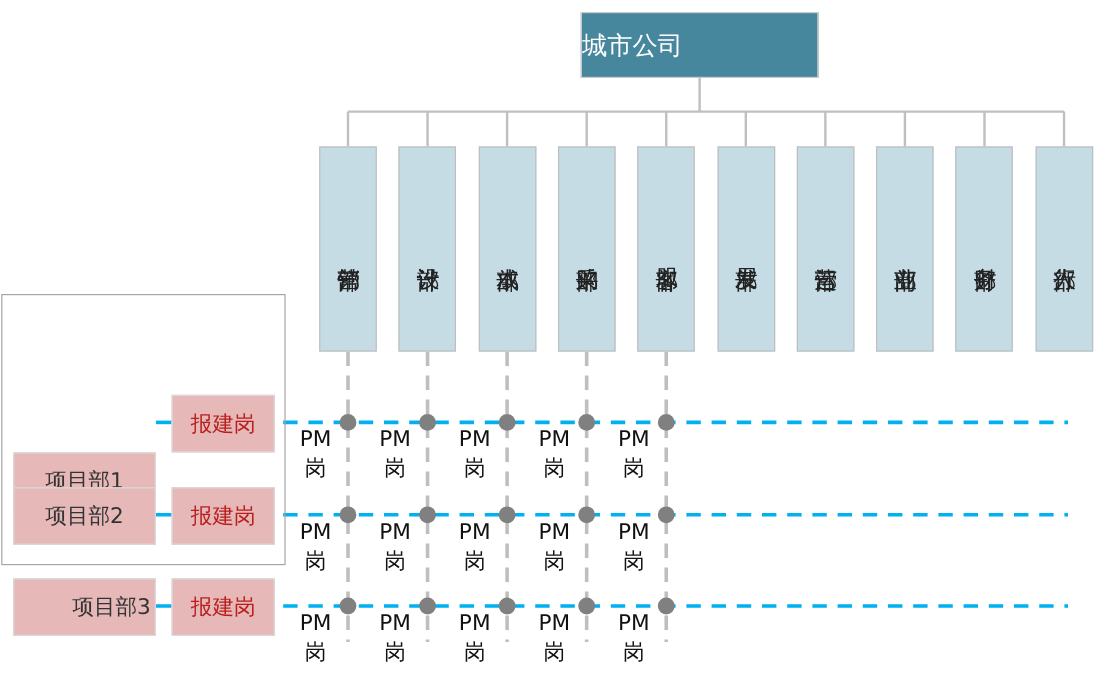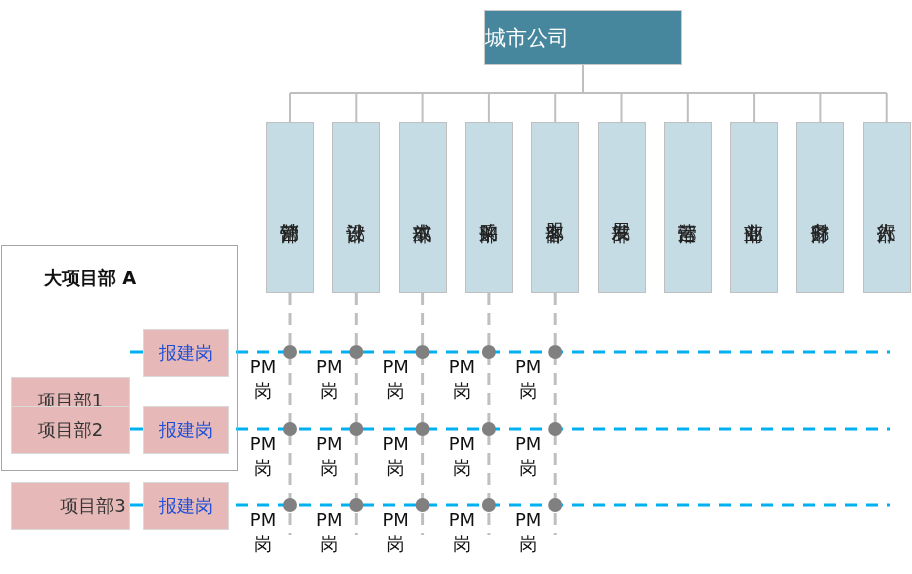--- a/index.html
+++ b/index.html
@@ -12,21 +12,21 @@
               display: flex; align-items: center; justify-content: flex-start; }
   .dept { top: 122px; width: 48px; height: 171px; background: #c6dce5; border: 1.5px solid #bfbfbf;
           box-sizing: border-box; display: flex; align-items: center; justify-content: center;
           font-size: 19px; color: #222; }
   .dept span { writing-mode: vertical-rl; text-orientation: upright; letter-spacing: 0px; line-height: 1; }
   .big-box { left: 1px; top: 245px; width: 237px; height: 226px; border: 1.5px solid #a6a6a6; box-sizing: border-box; }
   .big-title { left: 44px; top: 266px; font-size: 18px; color: #111; font-weight: bold; }
   .proj { width: 119px; height: 48px; background: #e6b9b8; border: 1.5px solid #d9d9d9; box-sizing: border-box;
           display: flex; align-items: center; justify-content: center; font-size: 18px; color: #333; }
   .bj { width: 86px; height: 48px; background: #e6b9b8; border: 1.5px solid #d9d9d9; box-sizing: border-box;
-        display: flex; align-items: center; justify-content: center; font-size: 18px; color: #1d4ed8; }
+        display: flex; align-items: center; justify-content: center; font-size: 18px; color: #b91c1c; }
   .pm { width: 40px; text-align: center; font-size: 18px; color: #111; line-height: 24px; }
 </style>
 </head>
 <body>
 
 <div id="canvas">
   <svg id="lines" class="abs" style="left:0;top:0" width="912" height="574">
       <line x1="583" y1="65" x2="583" y2="93" stroke="#bfbfbf" stroke-width="2"></line>
       <line x1="290" y1="93" x2="886.6999999999999" y2="93" stroke="#bfbfbf" stroke-width="2"></line>
       <line x1="290" y1="93" x2="290" y2="122" stroke="#bfbfbf" stroke-width="2"></line>
@@ -98,21 +98,20 @@
       </div>
       <div class="abs dept" style="left: 796.4px;">
         <span>财务部</span>
       </div>
       <div class="abs dept" style="left: 862.7px;">
         <span>行人部</span>
       </div>
     </div>
 
   <div class="abs big-box"></div>
-  <div class="abs big-title">大项目部 A</div>
 
   <div id="projects">
       <div class="abs proj" style="left: 11px; top: 329px; margin-top: 48px;">
         <span>项目部1</span>
       </div>
       <div class="abs bj" style="left: 143px; top: 329px;">
         <span>报建岗</span>
       </div>
       <div class="abs proj" style="left: 11px; top: 406px;">
         <span>项目部2</span>

